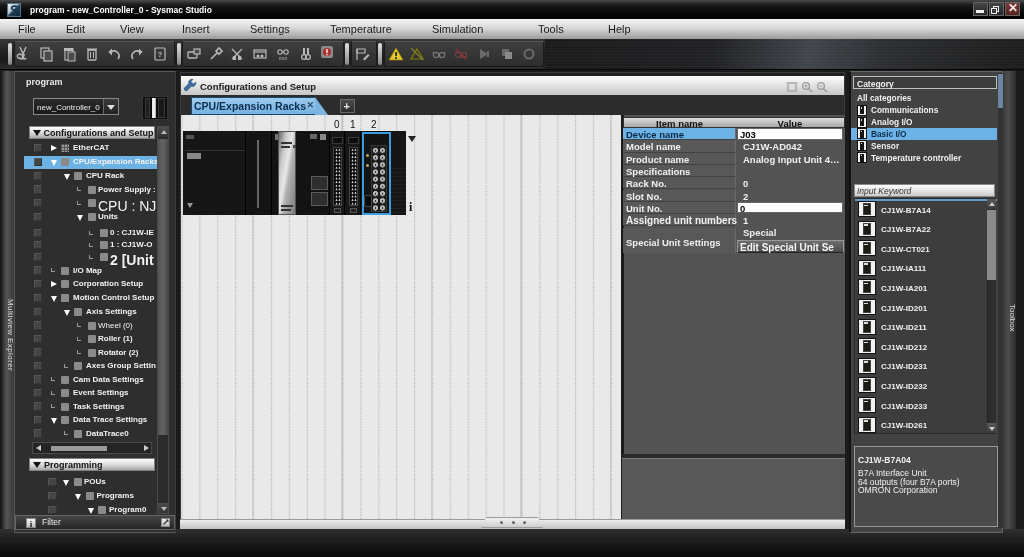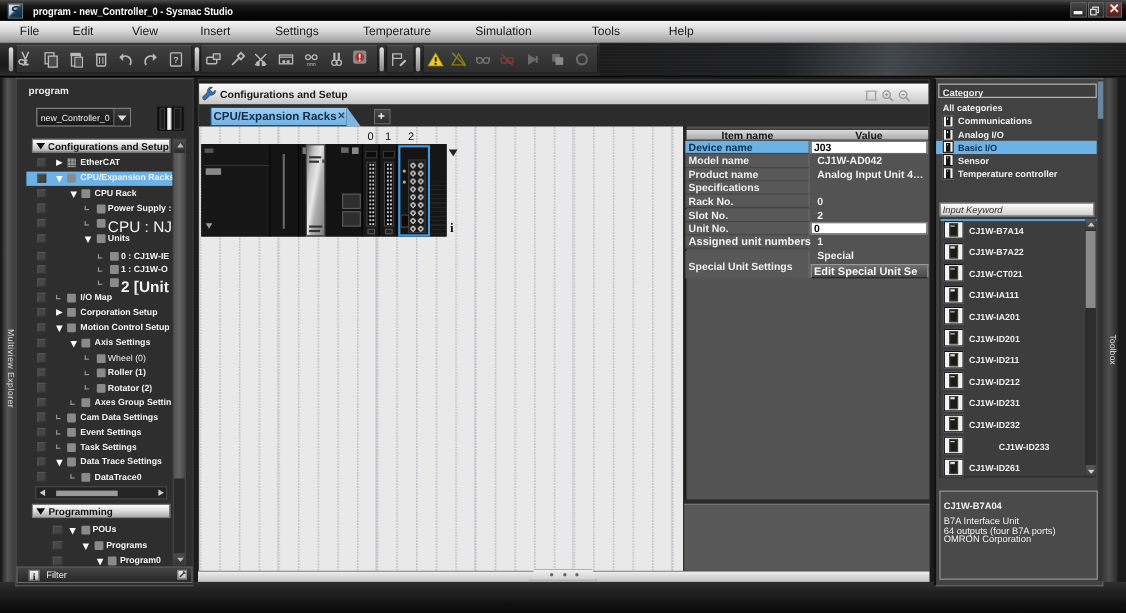--- a/index.html
+++ b/index.html
@@ -461,21 +461,21 @@
 <div class="a" style="left:862.5px;top:359.8px;width:8px;height:12px;background:#1c1c14;border:1px solid #444"></div>
 <div class="a" style="left:864px;top:361.3px;width:4px;height:1.5px;background:#ddd"></div>
 <div class="a" style="left:881px;top:362.3px;font-size:8px;font-weight:bold;color:#f0f0f0;white-space:nowrap">CJ1W-ID231</div>
 <div class="a" style="left:857.5px;top:377.4px;width:18px;height:16px;background:#f2f2f2;border:1px solid #111"></div>
 <div class="a" style="left:862.5px;top:379.4px;width:8px;height:12px;background:#1c1c14;border:1px solid #444"></div>
 <div class="a" style="left:864px;top:380.9px;width:4px;height:1.5px;background:#ddd"></div>
 <div class="a" style="left:881px;top:381.9px;font-size:8px;font-weight:bold;color:#f0f0f0;white-space:nowrap">CJ1W-ID232</div>
 <div class="a" style="left:857.5px;top:397.0px;width:18px;height:16px;background:#f2f2f2;border:1px solid #111"></div>
 <div class="a" style="left:862.5px;top:399.0px;width:8px;height:12px;background:#1c1c14;border:1px solid #444"></div>
 <div class="a" style="left:864px;top:400.5px;width:4px;height:1.5px;background:#ddd"></div>
-<div class="a" style="left:908px;top:401.5px;font-size:8px;font-weight:bold;color:#f0f0f0;white-space:nowrap">CJ1W-ID233</div>
+<div class="a" style="left:881px;top:401.5px;font-size:8px;font-weight:bold;color:#f0f0f0;white-space:nowrap">CJ1W-ID233</div>
 <div class="a" style="left:857.5px;top:416.6px;width:18px;height:16px;background:#f2f2f2;border:1px solid #111"></div>
 <div class="a" style="left:862.5px;top:418.6px;width:8px;height:12px;background:#1c1c14;border:1px solid #444"></div>
 <div class="a" style="left:864px;top:420.1px;width:4px;height:1.5px;background:#ddd"></div>
 <div class="a" style="left:881px;top:421.1px;font-size:8px;font-weight:bold;color:#f0f0f0;white-space:nowrap">CJ1W-ID261</div>
 <div class="a" style="left:987px;top:199px;width:9px;height:234px;background:#2e2e2e;border-left:1px solid #222"></div>
 <div class="a" style="left:987px;top:199px;width:9px;height:10px;background:linear-gradient(#5a5a5a,#3a3a3a)"></div>
 <div class="tri" style="left:989px;top:202px;border-left:3px solid transparent;border-right:3px solid transparent;border-bottom:4px solid #ccc"></div>
 <div class="a" style="left:987px;top:423px;width:9px;height:10px;background:linear-gradient(#5a5a5a,#3a3a3a)"></div>
 <div class="tri" style="left:989px;top:427px;border-left:3px solid transparent;border-right:3px solid transparent;border-top:4px solid #ccc"></div>
 <div class="a" style="left:987px;top:210px;width:9px;height:70px;background:#8a8a8a"></div>

